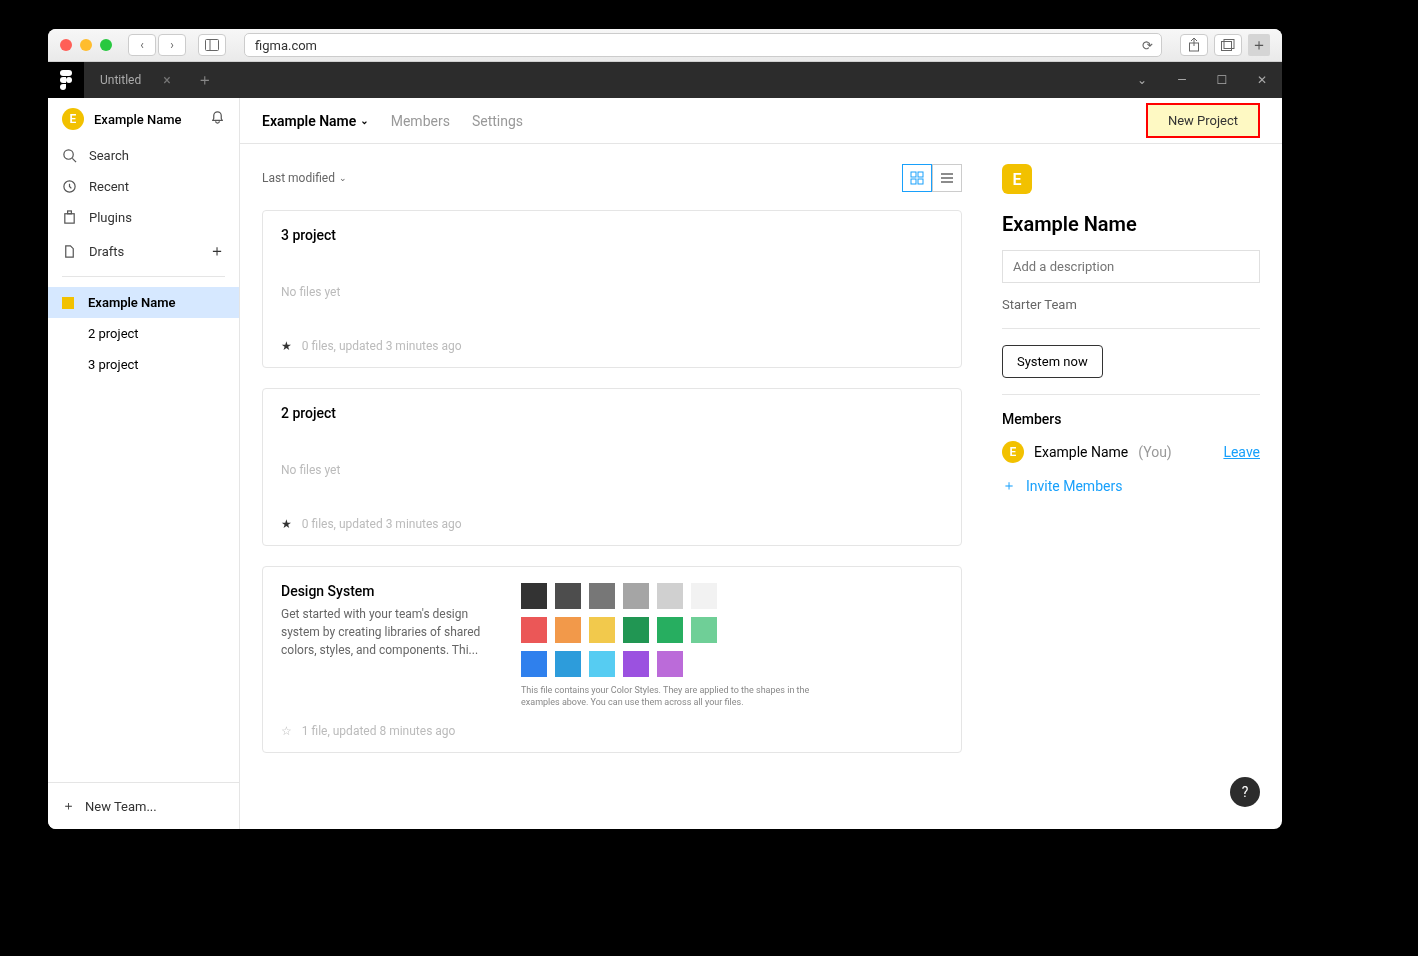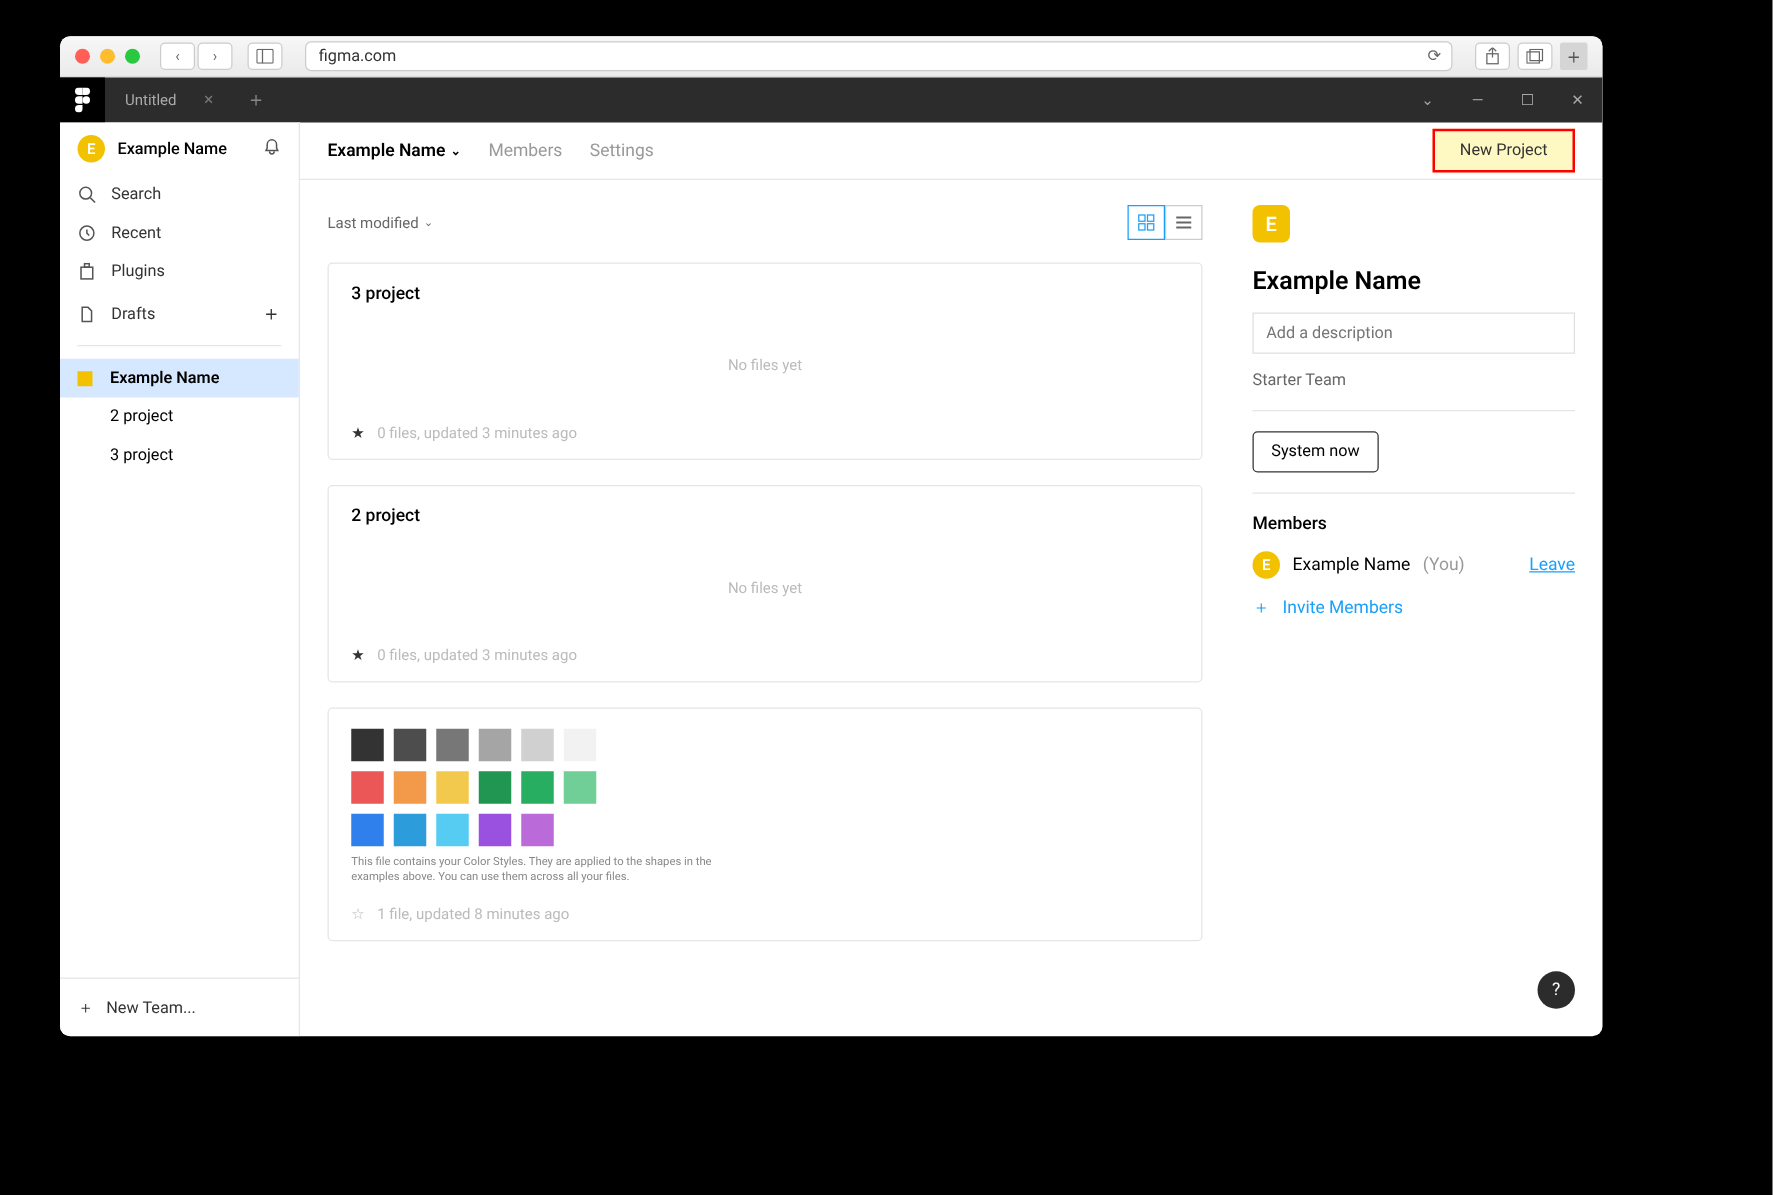--- a/index.html
+++ b/index.html
@@ -50,21 +50,21 @@
 .proj-col{flex:1;min-width:0;}
 .sort-row{display:flex;align-items:center;margin-bottom:18px;}
 .sort{font-size:12px;color:#666;display:flex;align-items:center;gap:4px;cursor:pointer;}
 .view-toggle{margin-left:auto;display:flex;gap:0;}
 .vt-btn{width:30px;height:28px;border:1px solid #ccc;display:flex;align-items:center;justify-content:center;cursor:pointer;}
 .vt-btn.active{border-color:#18a0fb;color:#18a0fb;}
 .vt-btn:not(.active){color:#666;}
 .proj-card{border:1px solid #e5e5e5;border-radius:4px;padding:16px 18px 14px;margin-bottom:20px;}
 .proj-title{font-size:14px;font-weight:500;margin-bottom:6px;}
 .proj-desc{font-size:12px;color:#666;line-height:1.5;max-width:200px;}
-.no-files{text-align:center;color:#bbb;font-size:12px;padding:36px 0 40px;}
+.no-files{text-align:left;color:#bbb;font-size:12px;padding:36px 0 40px;}
 .proj-foot{display:flex;align-items:center;gap:10px;font-size:12px;color:#bbb;}
 .star{color:#333;}
 .star-outline{color:#bbb;}
 .ds-body{display:flex;gap:40px;}
 .ds-left{flex:0 0 200px;}
 .swatches{}
 .swatch-row{display:flex;gap:8px;margin-bottom:8px;}
 .swatch{width:26px;height:26px;}
 .swatch-note{font-size:9px;color:#888;margin-top:6px;max-width:300px;line-height:1.3;}
 .right-panel{width:258px;flex-shrink:0;}
@@ -253,20 +253,24 @@
             <div class="proj-title">2 project</div>
             <div class="no-files">No files yet</div>
             <div class="proj-foot">
               <span class="star">★</span>
               <span>0 files, updated 3 minutes ago</span>
             </div>
           </div>
 
           <div class="proj-card">
             <div class="ds-body">
+              <div class="ds-left">
+                <div class="proj-title">Design System</div>
+                <div class="proj-desc">Get started with your team's design system by creating libraries of shared colors, styles, and components. Thi...</div>
+              </div>
               <div class="swatches">
                 <div class="swatch-row" id="sw1">
                     <div class="swatch" style="background: rgb(51, 51, 51);"></div>
                     <div class="swatch" style="background: rgb(77, 77, 77);"></div>
                     <div class="swatch" style="background: rgb(119, 119, 119);"></div>
                     <div class="swatch" style="background: rgb(165, 165, 165);"></div>
                     <div class="swatch" style="background: rgb(208, 208, 208);"></div>
                     <div class="swatch" style="background: rgb(242, 242, 242);"></div>
                   </div>
                 <div class="swatch-row" id="sw2">

